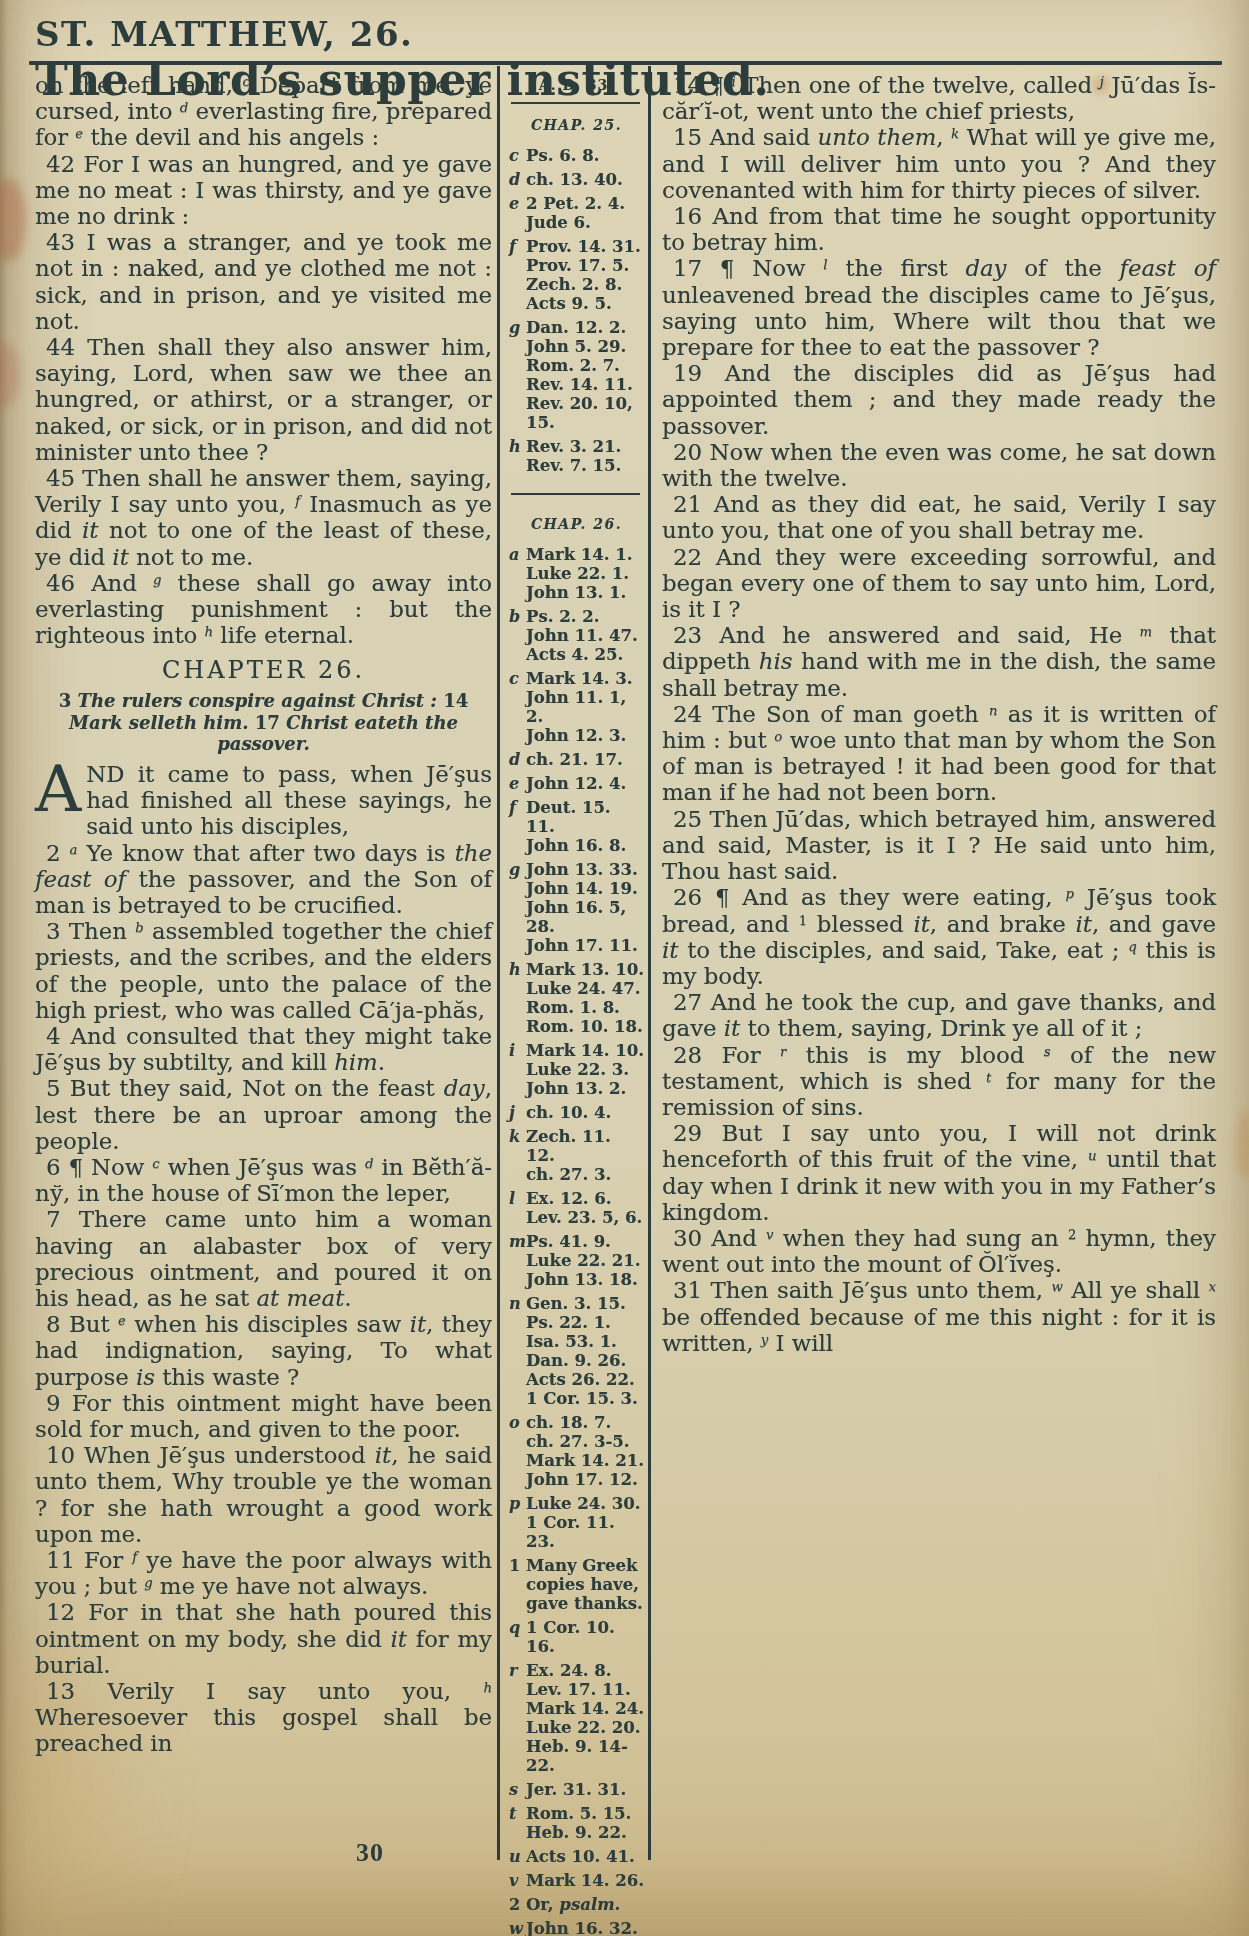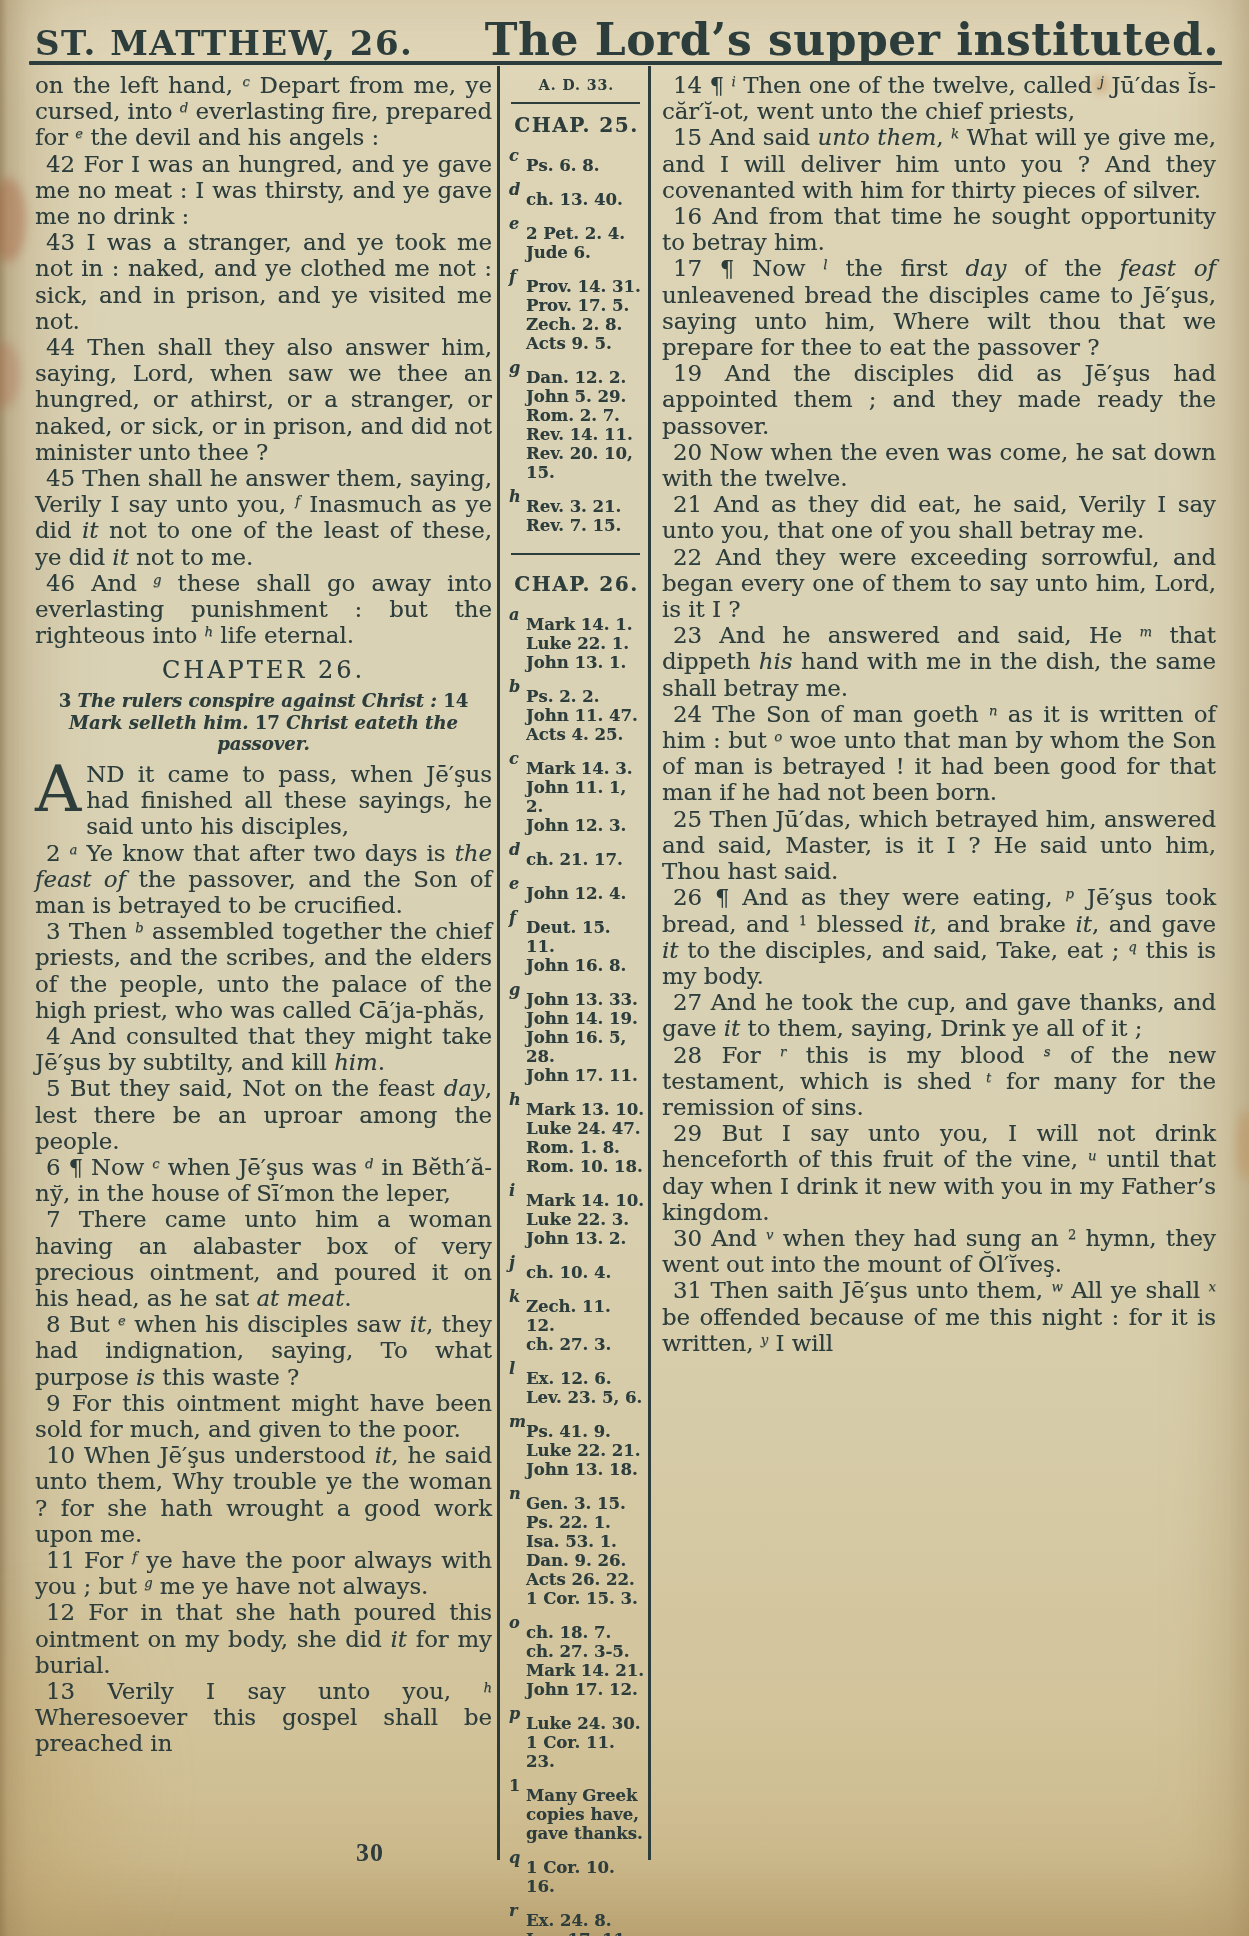--- a/index.html
+++ b/index.html
@@ -13,43 +13,43 @@
       linear-gradient(180deg, #e3d9bb 0%, #ddd4b5 6%, #dad2b5 28%, #d9d1b3 55%, #d6cba7 75%, #d2c39a 89%, #cdbb8e 96%, #c7b181 100%);
     box-shadow: inset 0 0 70px rgba(130,104,64,0.18), inset 0 -40px 90px rgba(160,128,75,0.22);
   }
   .spot{position:absolute;border-radius:50%;filter:blur(5px);pointer-events:none;}
   #spot1{left:-10px;top:178px;width:36px;height:84px;background:rgba(165,92,60,0.40);}
   #spot2{left:-12px;top:342px;width:32px;height:66px;background:rgba(170,100,70,0.30);}
   #spot3{left:1092px;top:76px;width:18px;height:18px;background:rgba(186,120,60,0.35);}
   #spot4{left:1237px;top:1110px;width:16px;height:70px;background:rgba(186,130,70,0.35);}
   #spot5{left:-30px;top:1630px;width:150px;height:320px;background:rgba(190,160,100,0.25);filter:blur(35px);}
 
-  .header{position:absolute;top:14px;left:35px;right:30px;display:flex;justify-content:space-between;align-items:baseline;}
+  .header{position:absolute;top:14px;left:35px;right:30px;display:flex;justify-content:space-between;align-items:baseline;flex-direction:column;}
   .header .book{font-size:34px;font-weight:bold;letter-spacing:1.5px;}
   .header .running{font-size:44px;letter-spacing:0.5px;font-weight:600;}
   .header-rule{position:absolute;top:61px;left:29px;right:27px;height:4px;background:#2d3d3c;border-radius:1px;}
 
   .col{position:absolute;top:72px;font-size:22.8px;line-height:26.2px;text-align:justify;text-shadow:0.2px 0.3px 0.4px rgba(45,61,60,0.45);}
   .col-left{left:35px;width:457px;}
   .col-right{left:662px;width:554px;}
 
   .col-mid{
     position:absolute;left:497px;top:66px;width:154px;height:1794px;box-sizing:border-box;
     border-left:3px solid #2d3d3c;border-right:3px solid #2d3d3c;
     padding:8px 4px 0 9px;font-size:16.5px;line-height:19px;font-weight:bold;
     text-shadow:0.2px 0.2px 0.3px rgba(45,61,60,0.4);
   }
   .ad{text-align:center;font-size:14px;letter-spacing:1px;margin:2px 0 7px;}
   .mid-rule{height:2px;background:#2d3d3c;margin:0 4px 12px 2px;}
-  .ref-heading{text-align:center;font-size:20px;letter-spacing:1.5px;margin:0 0 11px;}
+  .ref-heading{text-align:center;font-size:14px;letter-spacing:1.5px;margin:0 0 11px;font-style:italic;}
   .section-divider{height:2px;background:#2d3d3c;margin:18px 4px 20px 2px;}
   .ref-entry{display:flex;margin-bottom:5px;}
   .ref-m{flex:0 0 17px;font-style:italic;font-size:16px;}
   .ref-m.note{font-style:normal;}
-  .ref-lines{flex:1;margin-top:10px;}
+  .ref-lines{flex:1;}
 
   .v{margin:0;text-indent:11px;}
   .cont{text-indent:0;}
   .chapter-heading{text-indent:0;text-align:center;font-size:24px;letter-spacing:3px;line-height:34px;margin:5px 0 3px;}
   .summary{text-indent:0;text-align:center;font-size:18px;line-height:21.5px;font-weight:bold;margin:2px 2px 6px;}
   .dropcap{text-indent:0;}
   .dropcap::first-letter{float:left;font-size:64px;line-height:51px;padding:3px 5px 0 0;}
   .col sup{font-size:0.58em;font-style:italic;line-height:0;vertical-align:0.5em;}
   .col sup.n{font-style:normal;}
 

